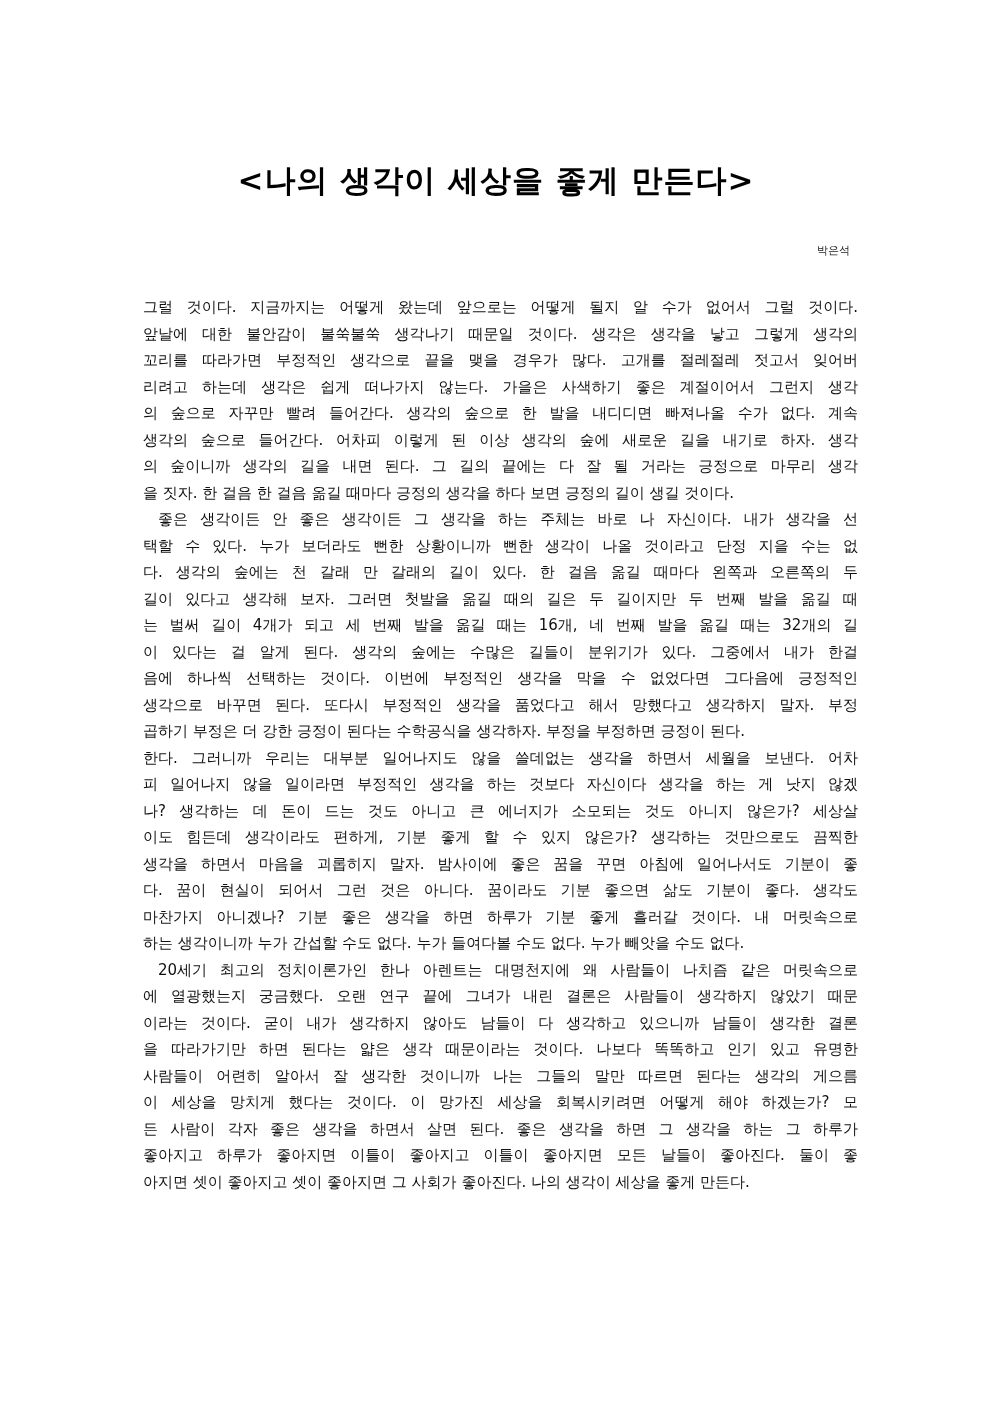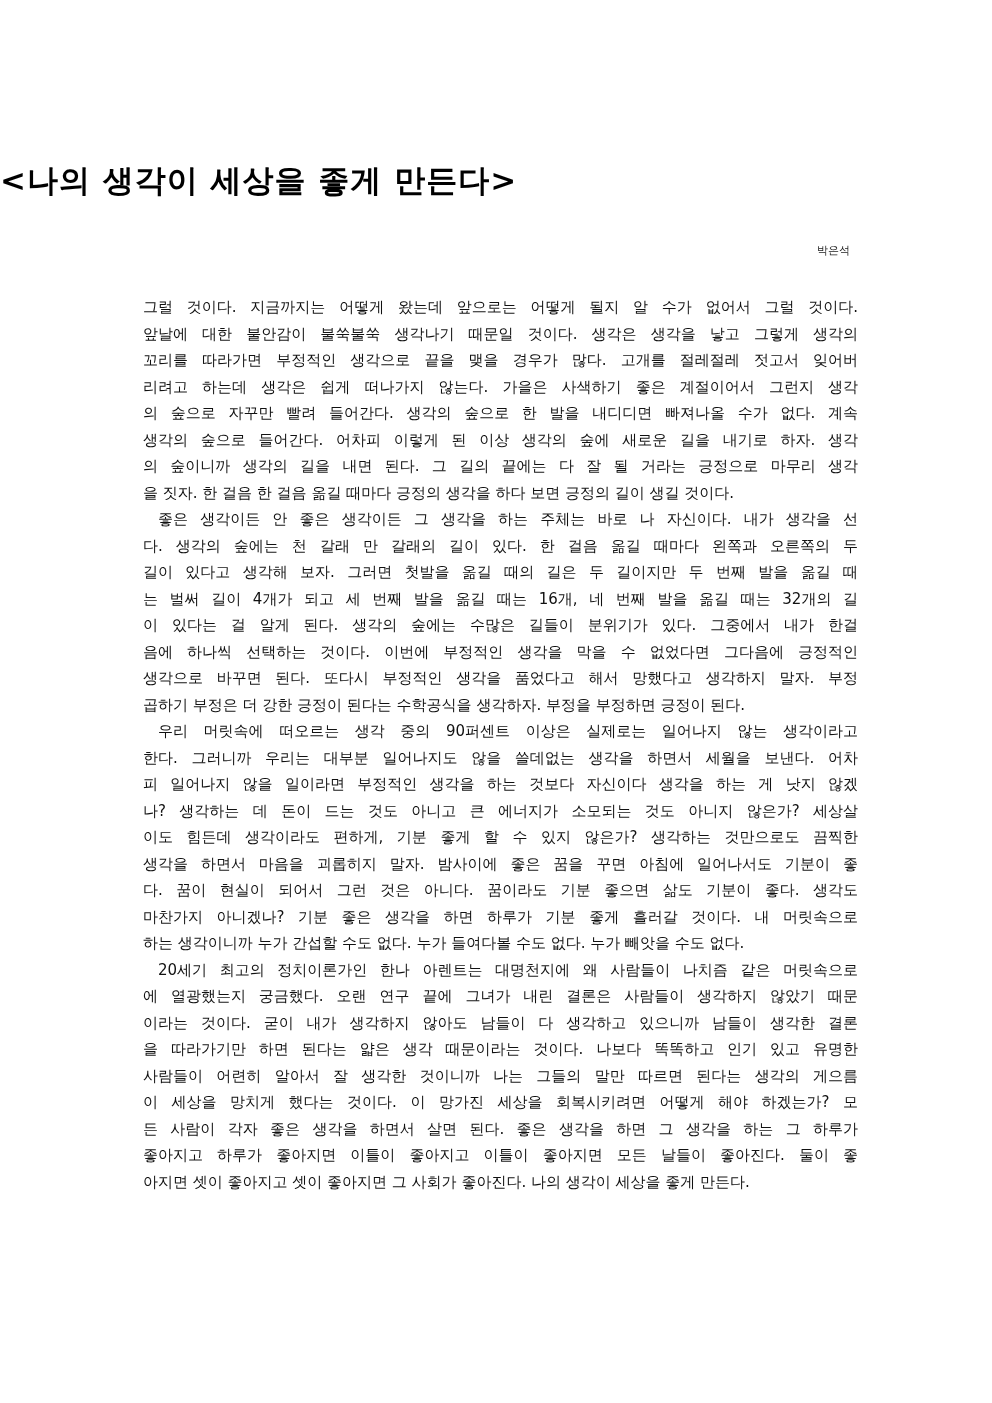--- a/index.html
+++ b/index.html
@@ -1,18 +1,18 @@
 <!DOCTYPE html>
 <html><head>
 <meta charset="utf-8">
 <style>
   html, body { margin:0; padding:0; background:#ffffff; }
   body { width:992px; height:1403px; position:relative; overflow:hidden;
          font-family: "DejaVu Sans", "Liberation Sans", sans-serif; color:#111; }
-  .title { position:absolute; top:160px; left:0; width:992px; 
+  .title { position:absolute; top:160px; left:0; width:992px; text-align:center;
            font-size:31px; font-weight:bold; letter-spacing:1px; color:#000; }
   .author { position:absolute; top:243px; right:142px; font-size:11px; color:#222; }
   .body { position:absolute; top:294px; left:143px; width:715px; }
   .line { height:26.5px; line-height:26.5px; font-size:15px; white-space:nowrap;
           text-align:justify; text-align-last:justify; overflow:visible; }
   .line.last { text-align-last:left; }
   .line.indent { padding-left:15px; }
 </style>
 </head>
 <body>
@@ -23,28 +23,28 @@
 <div class="body" id="body">
     <div class="line">그럴 것이다. 지금까지는 어떻게 왔는데 앞으로는 어떻게 될지 알 수가 없어서 그럴 것이다.</div>
     <div class="line">앞날에 대한 불안감이 불쑥불쑥 생각나기 때문일 것이다. 생각은 생각을 낳고 그렇게 생각의</div>
     <div class="line">꼬리를 따라가면 부정적인 생각으로 끝을 맺을 경우가 많다. 고개를 절레절레 젓고서 잊어버</div>
     <div class="line">리려고 하는데 생각은 쉽게 떠나가지 않는다. 가을은 사색하기 좋은 계절이어서 그런지 생각</div>
     <div class="line">의 숲으로 자꾸만 빨려 들어간다. 생각의 숲으로 한 발을 내디디면 빠져나올 수가 없다. 계속</div>
     <div class="line">생각의 숲으로 들어간다. 어차피 이렇게 된 이상 생각의 숲에 새로운 길을 내기로 하자. 생각</div>
     <div class="line">의 숲이니까 생각의 길을 내면 된다. 그 길의 끝에는 다 잘 될 거라는 긍정으로 마무리 생각</div>
     <div class="line last">을 짓자. 한 걸음 한 걸음 옮길 때마다 긍정의 생각을 하다 보면 긍정의 길이 생길 것이다.</div>
     <div class="line indent">좋은 생각이든 안 좋은 생각이든 그 생각을 하는 주체는 바로 나 자신이다. 내가 생각을 선</div>
+    <div class="line">택할 수 있다. 누가 보더라도 뻔한 상황이니까 뻔한 생각이 나올 것이라고 단정 지을 수는 없</div>
     <div class="line">다. 생각의 숲에는 천 갈래 만 갈래의 길이 있다. 한 걸음 옮길 때마다 왼쪽과 오른쪽의 두</div>
     <div class="line">길이 있다고 생각해 보자. 그러면 첫발을 옮길 때의 길은 두 길이지만 두 번째 발을 옮길 때</div>
     <div class="line">는 벌써 길이 4개가 되고 세 번째 발을 옮길 때는 16개, 네 번째 발을 옮길 때는 32개의 길</div>
     <div class="line">이 있다는 걸 알게 된다. 생각의 숲에는 수많은 길들이 분위기가 있다. 그중에서 내가 한걸</div>
     <div class="line">음에 하나씩 선택하는 것이다. 이번에 부정적인 생각을 막을 수 없었다면 그다음에 긍정적인</div>
     <div class="line">생각으로 바꾸면 된다. 또다시 부정적인 생각을 품었다고 해서 망했다고 생각하지 말자. 부정</div>
     <div class="line last">곱하기 부정은 더 강한 긍정이 된다는 수학공식을 생각하자. 부정을 부정하면 긍정이 된다.</div>
-    <div class="line indent">우리 머릿속에 떠오르는 생각 중의 90퍼센트 이상은 실제로는 일어나지 않는 생각이라고</div>
     <div class="line">한다. 그러니까 우리는 대부분 일어나지도 않을 쓸데없는 생각을 하면서 세월을 보낸다. 어차</div>
     <div class="line">피 일어나지 않을 일이라면 부정적인 생각을 하는 것보다 자신이다 생각을 하는 게 낫지 않겠</div>
     <div class="line">나? 생각하는 데 돈이 드는 것도 아니고 큰 에너지가 소모되는 것도 아니지 않은가? 세상살</div>
     <div class="line">이도 힘든데 생각이라도 편하게, 기분 좋게 할 수 있지 않은가? 생각하는 것만으로도 끔찍한</div>
     <div class="line">생각을 하면서 마음을 괴롭히지 말자. 밤사이에 좋은 꿈을 꾸면 아침에 일어나서도 기분이 좋</div>
     <div class="line">다. 꿈이 현실이 되어서 그런 것은 아니다. 꿈이라도 기분 좋으면 삶도 기분이 좋다. 생각도</div>
     <div class="line">마찬가지 아니겠나? 기분 좋은 생각을 하면 하루가 기분 좋게 흘러갈 것이다. 내 머릿속으로</div>
     <div class="line last">하는 생각이니까 누가 간섭할 수도 없다. 누가 들여다볼 수도 없다. 누가 빼앗을 수도 없다.</div>
     <div class="line indent">20세기 최고의 정치이론가인 한나 아렌트는 대명천지에 왜 사람들이 나치즘 같은 머릿속으로</div>
     <div class="line">에 열광했는지 궁금했다. 오랜 연구 끝에 그녀가 내린 결론은 사람들이 생각하지 않았기 때문</div>

